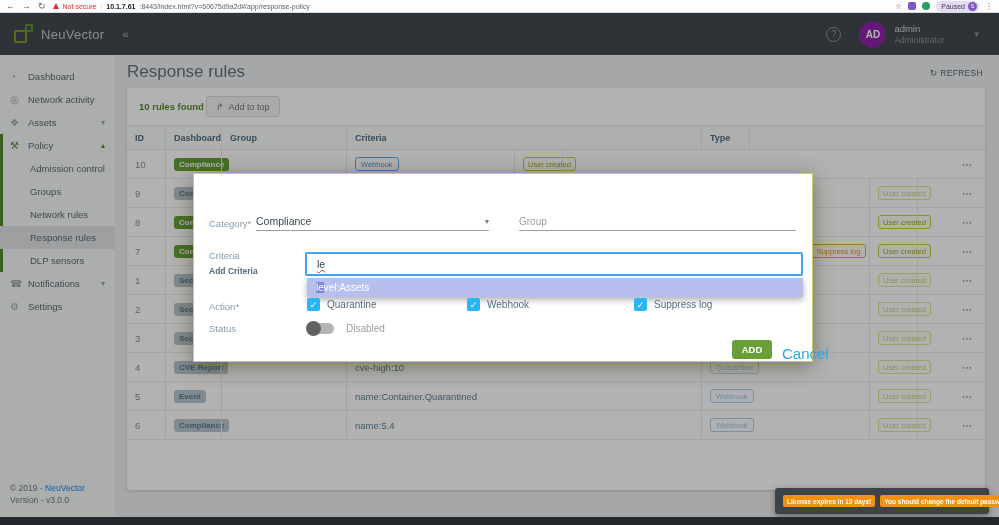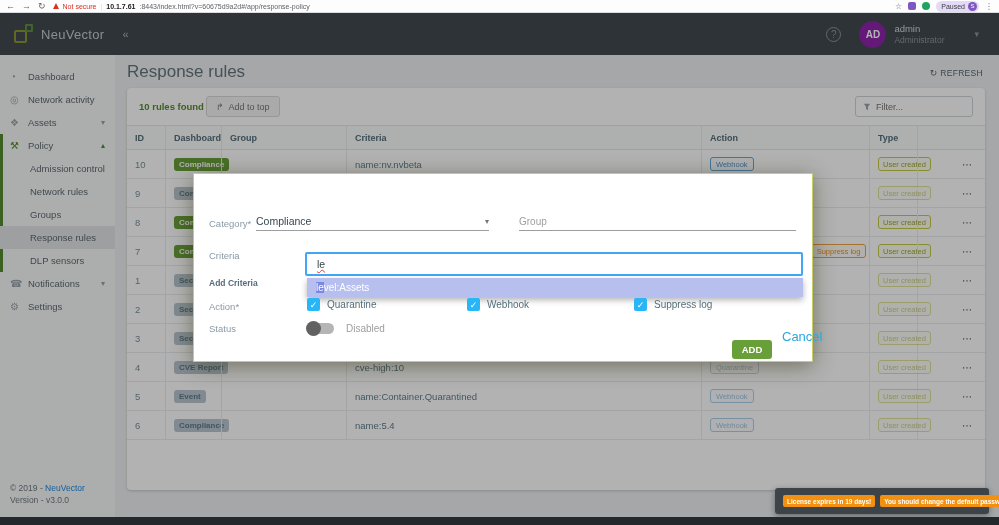--- a/index.html
+++ b/index.html
@@ -110,40 +110,40 @@
   .m-close { margin-left:auto; font-size:13px; color:#8fa0aa; cursor:pointer; }
   .lab { position:absolute; font-size:9.5px; color:#8a9aa5; }
   .l-cat { left:15px; top:44px; }
   .sel { position:absolute; left:62px; top:38px; width:233px; height:19px; border-bottom:1px solid #9e9e9e;
     display:flex; align-items:center; font-size:10.5px; color:#37474f; cursor:pointer; }
   .sel-caret { margin-left:auto; font-size:8px; color:#757575; }
   .grp { position:absolute; left:325px; top:38px; width:277px; height:19px; border-bottom:1px solid #9e9e9e;
     display:flex; align-items:center; }
   .grp .ph { font-size:10px; color:#9e9e9e; }
   .l-crit { left:15px; top:76px; line-height:1.3; }
-  .addcrit { font-size:8.5px; font-weight:bold; color:#546e7a; margin-top:16px; }
+  .addcrit { font-size:8.5px; font-weight:bold; color:#546e7a; margin-top:4px; }
   .crit-input { position:absolute; left:111px; top:78px; width:498px; height:24px; border:2px solid #42a5f5; border-radius:2px;
     background:#fff; display:flex; align-items:center; padding-left:10px; }
   .typed { font-size:10.5px; color:#37474f; text-decoration:underline wavy #e53935 1px; }
   .suggest { position:absolute; left:113px; top:104px; width:496px; height:19px; background:#b7bfef;
     display:flex; align-items:center; padding-left:9px; font-size:10px; color:#fff; box-shadow:0 3px 6px rgba(0,0,0,0.3); cursor:pointer; }
   .sg-match { background:#7b88e0; }
   .l-act { left:15px; top:127px; }
   .cbx { position:absolute; top:124px; display:flex; align-items:center; gap:7px; cursor:pointer; }
   .cbx .box { width:13px; height:13px; background:#29b6f6; border-radius:2px; color:#fff; font-size:9px;
     display:flex; align-items:center; justify-content:center; }
   .cb-lab { font-size:10px; color:#546e7a; }
   .cbx.c1 { left:113px; } .cbx.c2 { left:273px; } .cbx.c3 { left:440px; }
   .l-status { left:15px; top:149px; }
   .toggle { position:absolute; left:113px; top:149px; width:27px; height:11px; border-radius:6px; background:#b5b5b5; cursor:pointer; }
   .knob { position:absolute; left:-1px; top:-2px; width:15px; height:15px; border-radius:50%; background:#616161; }
   .tog-lab { position:absolute; left:152px; top:149px; font-size:10px; color:#9e9e9e; }
   .add-btn { position:absolute; left:538px; top:166px; width:40px; height:19px; background:#689f38; border:none; border-radius:3px;
     color:#fff; font-size:9.5px; font-weight:bold; font-family:inherit; cursor:pointer; }
-  .cancel { position:absolute; left:588px; top:155px; font-size:13px; color:#29a8e0; cursor:pointer;text-align:center; }
+  .cancel { position:absolute; left:588px; top:171px; font-size:15px; color:#29a8e0; cursor:pointer;text-align:center; }
 
   
   .toast { position:absolute; left:775px; top:488px; width:214px; height:26px; background:#3d4449; border-radius:3px; z-index:4;
     display:flex; align-items:center; padding:0 8px; gap:5px; box-shadow:0 2px 6px rgba(0,0,0,0.4); }
   .toast-badge { background:#f29111; border-radius:2px; color:#fff; font-size:6.5px; font-weight:bold; padding:2.5px 4px; white-space:nowrap; }
   .bottom-strip { position:absolute; left:0; top:517px; width:999px; height:8px; background:#23282c; z-index:6; }
 </style>
 </head>
 <body>
 
@@ -207,24 +207,24 @@
         </div>
         <div class="sb-item active">
           <span class="sb-icon">⚒</span>
           <span class="sb-label">Policy</span>
           <span class="sb-caret">▴</span>
         </div>
         <div class="sb-item child">
           <span class="sb-label">Admission control</span>
         </div>
         <div class="sb-item child">
+          <span class="sb-label">Groups</span>
+        </div>
+        <div class="sb-item child">
           <span class="sb-label">Network rules</span>
-        </div>
-        <div class="sb-item child">
-          <span class="sb-label">Groups</span>
         </div>
         <div class="sb-item child selected">
           <span class="sb-label">Response rules</span>
         </div>
         <div class="sb-item child">
           <span class="sb-label">DLP sensors</span>
         </div>
         <div class="sb-item">
           <span class="sb-icon">☎</span>
           <span class="sb-label">Notifications</span>
@@ -249,44 +249,36 @@
         <span class="refresh-label">REFRESH</span>
       </div>
     </div>
     <div class="card">
       <div class="toolbar">
         <span class="rules-found">10 rules found</span>
         <button class="add-top">
           <span class="at-ic">↱</span>
           <span>Add to top</span>
         </button>
-        <div class="filter-wrap">
-          <svg width="8" height="8" viewBox="0 0 10 10">
-              <path d="M1 1h8L6.2 4.8V9L3.8 7.6V4.8z" fill="#9aa4ab"></path>
-            </svg>
-          <input placeholder="Filter..." style="">
-        </div>
       </div>
       <div class="thead">
         <div class="cell c-id">ID</div>
         <div class="cell c-cat">Dashboard</div>
         <div class="cell c-group">Group</div>
         <div class="cell c-crit">Criteria</div>
-        <div class="cell c-act">Action</div>
         <div class="cell c-type">Type</div>
         <div class="cell c-menu"></div>
       </div>
       <div class="tbody">
           <div class="trow">
             <div class="cell c-id">10</div>
             <div class="cell c-cat">
               <span class="badge-cat">Compliance</span>
             </div>
             <div class="cell c-group"></div>
-            <div class="cell c-crit">name:nv.nvbeta</div>
             <div class="cell c-act">
               <span class="badge-action webhook">Webhook</span>
             </div>
             <div class="cell c-type">
               <span class="badge-type">User created</span>
             </div>
             <div class="cell c-menu">⋯</div>
           </div>
           <div class="trow off-row">
             <div class="cell c-id">9</div>

